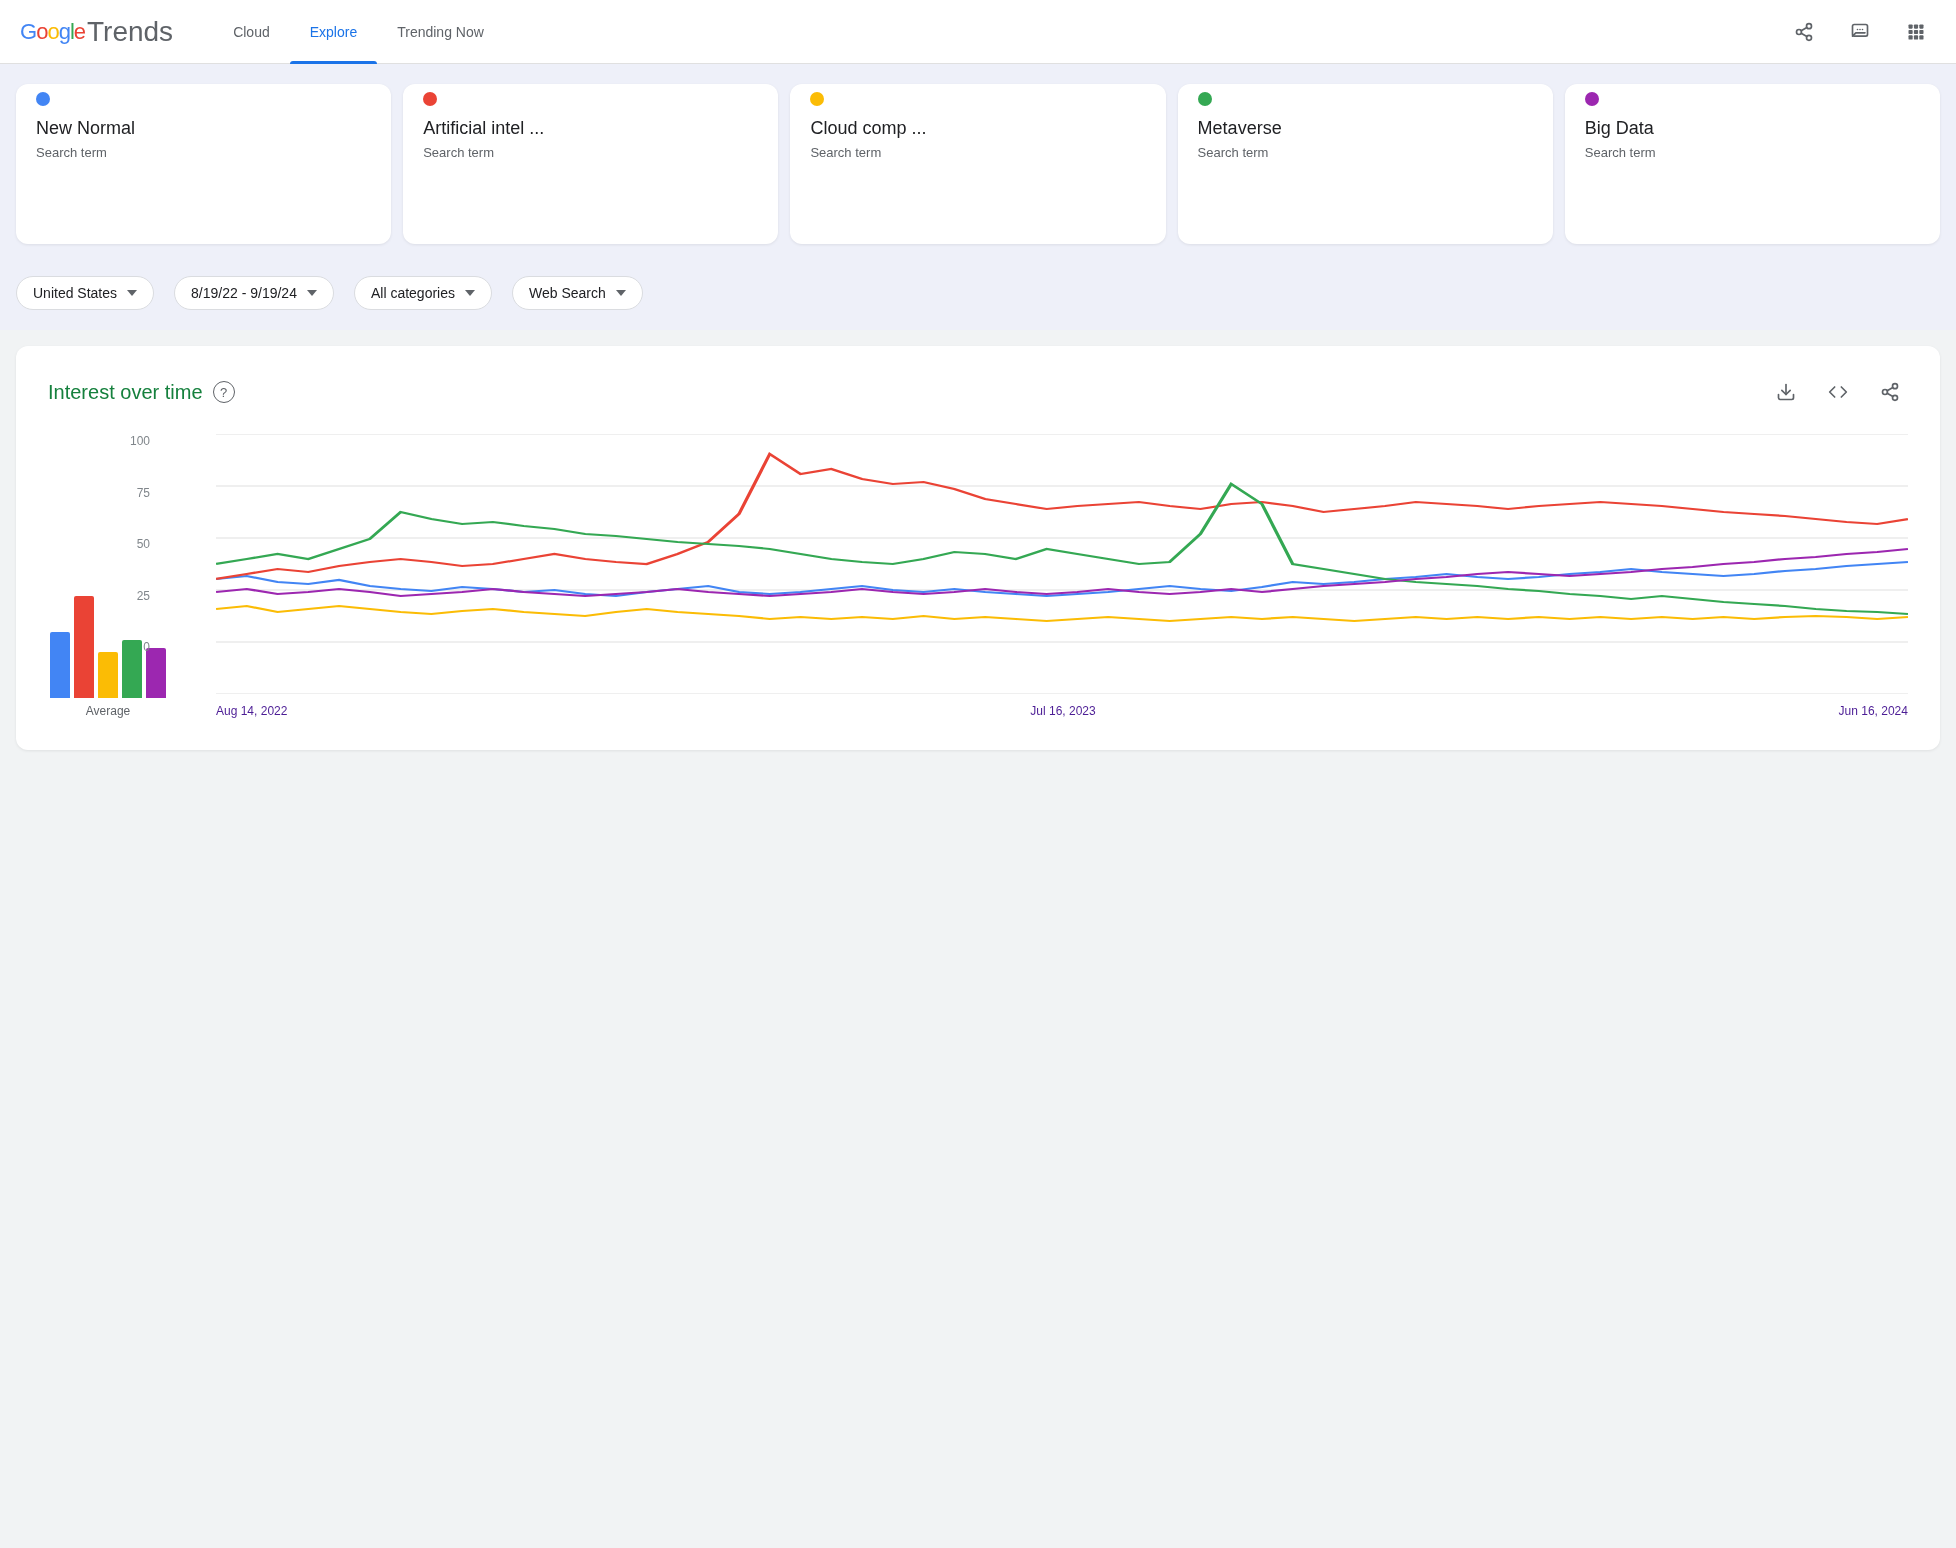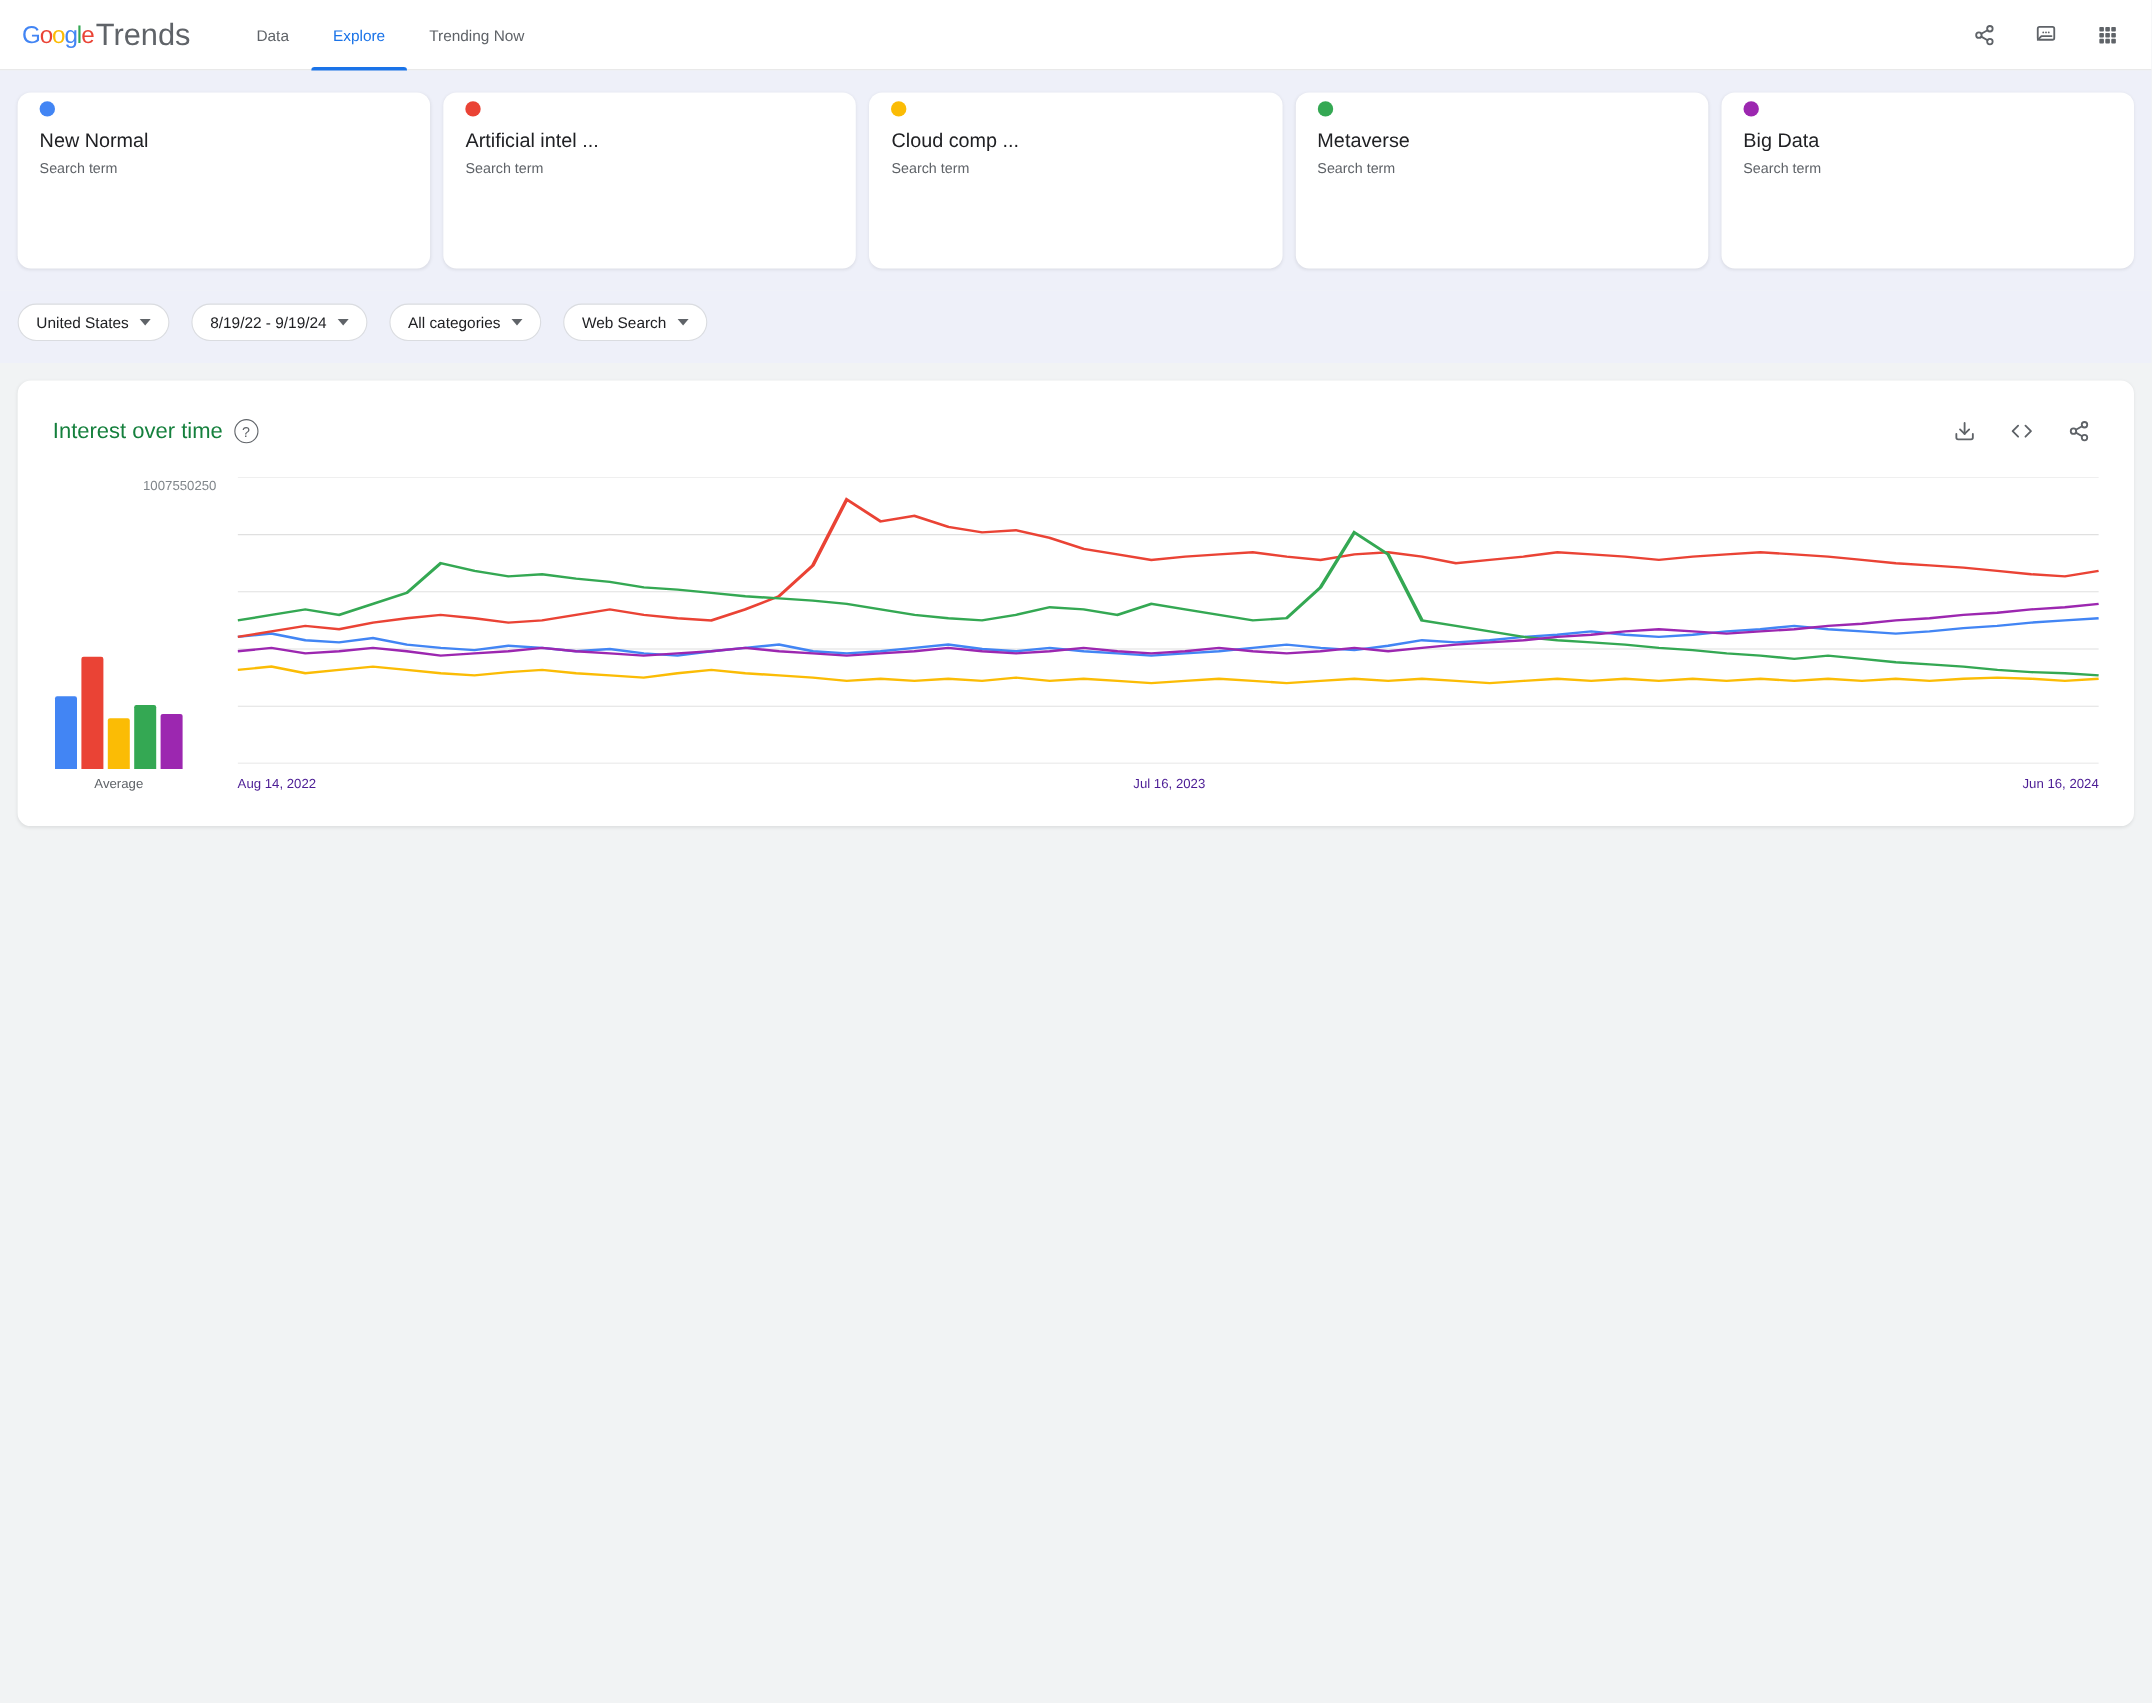--- a/index.html
+++ b/index.html
@@ -265,40 +265,40 @@
       color: #4c1d95;
     }
 
     
     .y-labels {
       position: absolute;
       left: -38px;
       top: 0;
       height: 220px;
       display: flex;
-      flex-direction: row;
+      flex-direction: column;
       justify-content: space-between;
       font-size: 12px;
       color: #80868b;
       text-align: right;
       pointer-events: none;
     }
   </style>
 </head>
 <body>
 
 <header class="header">
   <a class="logo" href="#">
     <span class="logo-google">
       <span class="g1">G</span><span class="g2">o</span><span class="g3">o</span><span class="g4">g</span><span class="g5">l</span><span class="g6">e</span>
     </span>
     <span class="logo-trends"> Trends</span>
   </a>
   <nav class="nav">
-    <a class="nav-item">Data</a>
+    <a class="nav-item">Cloud</a>
     <a class="nav-item active">Explore</a>
     <a class="nav-item">Trending Now</a>
   </nav>
   <div class="header-actions">
     <button class="icon-btn" title="Share">
       <svg width="20" height="20" viewBox="0 0 24 24" fill="none" stroke="currentColor" stroke-width="2" stroke-linecap="round" stroke-linejoin="round">
           <circle cx="18" cy="5" r="3"></circle>
           <circle cx="6" cy="12" r="3"></circle>
           <circle cx="18" cy="19" r="3"></circle>
           <line x1="8.59" y1="13.51" x2="15.42" y2="17.49"></line>

